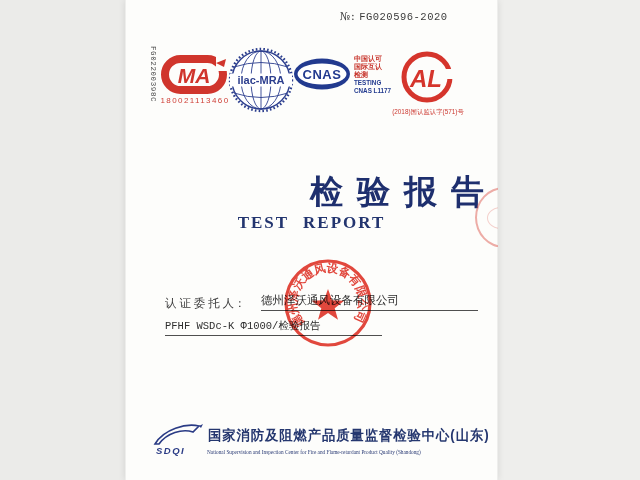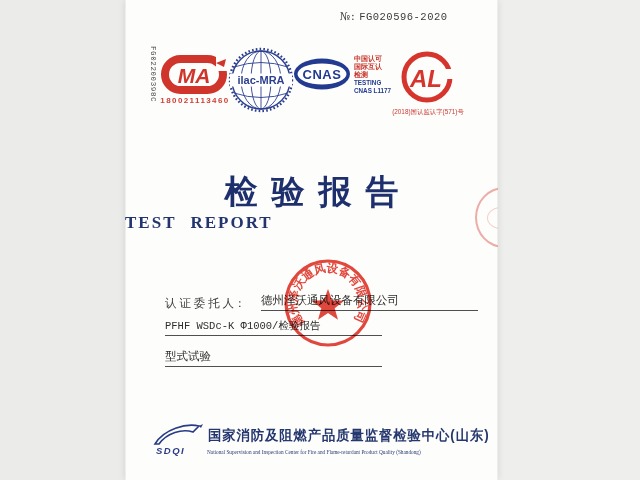--- a/index.html
+++ b/index.html
@@ -18,33 +18,33 @@
   .report-no{position:absolute;left:340px;top:10px;font-size:11px;color:#3b3b3b;
     font-family:"DejaVu Serif",serif;letter-spacing:.5px;}
   .report-no .num{font-family:"Liberation Mono","DejaVu Sans Mono",monospace;font-size:10.5px;}
 
   .side-code{position:absolute;left:157px;top:46px;transform:rotate(90deg);transform-origin:0 0;
     font-family:"Liberation Mono","DejaVu Sans Mono",monospace;font-size:7.5px;color:#4c4c4c;
     letter-spacing:.6px;white-space:nowrap;}
 
   .logo{position:absolute;}
   .cma-num{position:absolute;left:154px;top:96px;width:82px;text-align:center;
-    font-family:"Liberation Sans",sans-serif;font-size:8px;font-weight:bold;
+    font-family:"Liberation Sans",sans-serif;font-size:8px;font-weight:normal;
     color:#cf4038;letter-spacing:1.4px;}
   .cnas-col{position:absolute;left:354px;top:55px;width:44px;line-height:8px;
     font-family:"Liberation Sans",sans-serif;}
   .cnas-col .zh{font-size:7px;font-weight:bold;color:#c8372e;}
   .cnas-col .en{font-size:6.3px;font-weight:bold;color:#223a8f;}
   .cal-cap{position:absolute;left:386px;top:108px;width:84px;text-align:center;
     font-family:"Liberation Sans",sans-serif;font-size:6.4px;color:#cc3931;white-space:nowrap;}
 
-  .title-zh{position:absolute;left:125px;top:170px;width:373px;text-align:center;
+  .title-zh{position:absolute;left:125px;top:170px;width:373px;text-align:right;
     font-family:"Liberation Sans","DejaVu Sans",sans-serif;font-size:33px;font-weight:bold;
     color:#1e2f6e;letter-spacing:14px;text-indent:14px;}
-  .title-en{position:absolute;left:125px;top:213px;width:373px;text-align:left;
+  .title-en{position:absolute;left:125px;top:213px;width:373px;text-align:center;
     font-family:"Liberation Serif","DejaVu Serif",serif;font-size:17px;font-weight:bold;
     color:#23356f;letter-spacing:2px;word-spacing:8px;}
 
   .row{position:absolute;left:165px;display:flex;align-items:flex-end;z-index:2;gap:13px;}
   .row .lbl{width:83px;font-size:11.5px;color:#3c3c3c;white-space:nowrap;}
   .row .val{width:217px;border-bottom:1px solid #4f4f4f;padding-bottom:2px;
     font-size:11.5px;color:#2e2e2e;white-space:nowrap;overflow:visible;}
   .row.mono .val{font-family:"Liberation Mono","DejaVu Sans Mono",monospace;font-size:10.5px;}
   .r1{top:293px}.r2{top:319px}.r3{top:349px}
 
@@ -122,21 +122,20 @@
 <div class="title-en">TEST REPORT</div>
 
 <div class="row r1">
   <span class="lbl">认 证 委 托 人：</span>
   <span class="val">德州泽沃通风设备有限公司</span>
 </div>
 <div class="row r2 mono">
   <span class="val">PFHF WSDc-K Φ1000/检验报告</span>
 </div>
 <div class="row r3">
-  <span class="val">型式试验</span>
 </div>
 
 <svg class="seal" viewBox="0 0 96 96">
   <circle cx="48" cy="48" r="42" fill="none" stroke="#e1382d" stroke-width="3.2"></circle>
   <defs>
     <path id="sealArc" d="M 26.1,69.9 A 31,31 0 1 1 69.9,69.9" fill="none"></path>
   </defs>
   <text font-family="Liberation Sans,sans-serif" font-size="11.5" font-weight="bold" fill="#e1382d">
     <textPath href="#sealArc" startOffset="2">德州泽沃通风设备有限公司</textPath>
   </text>

